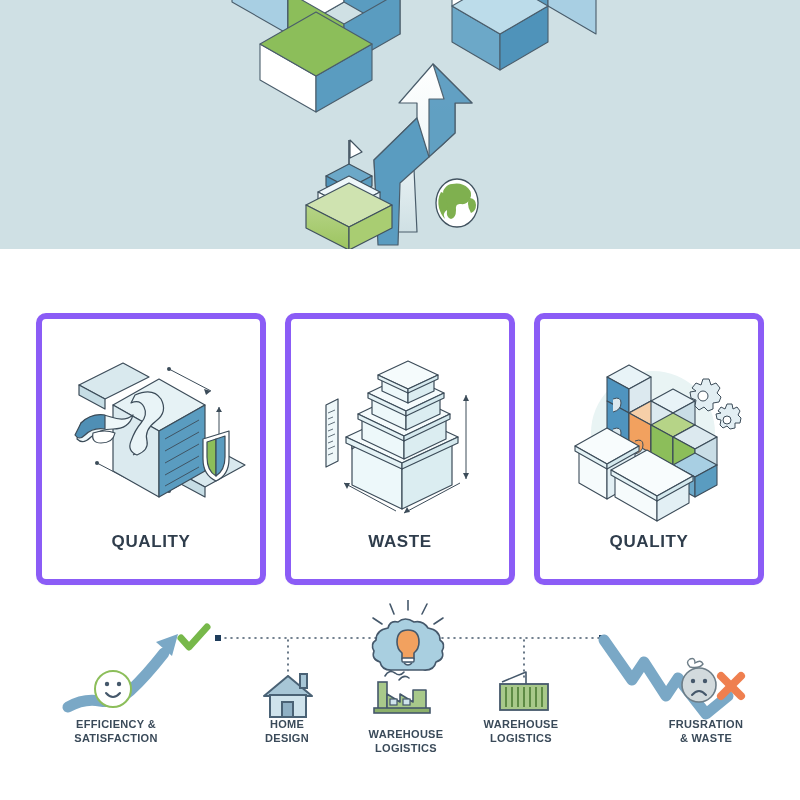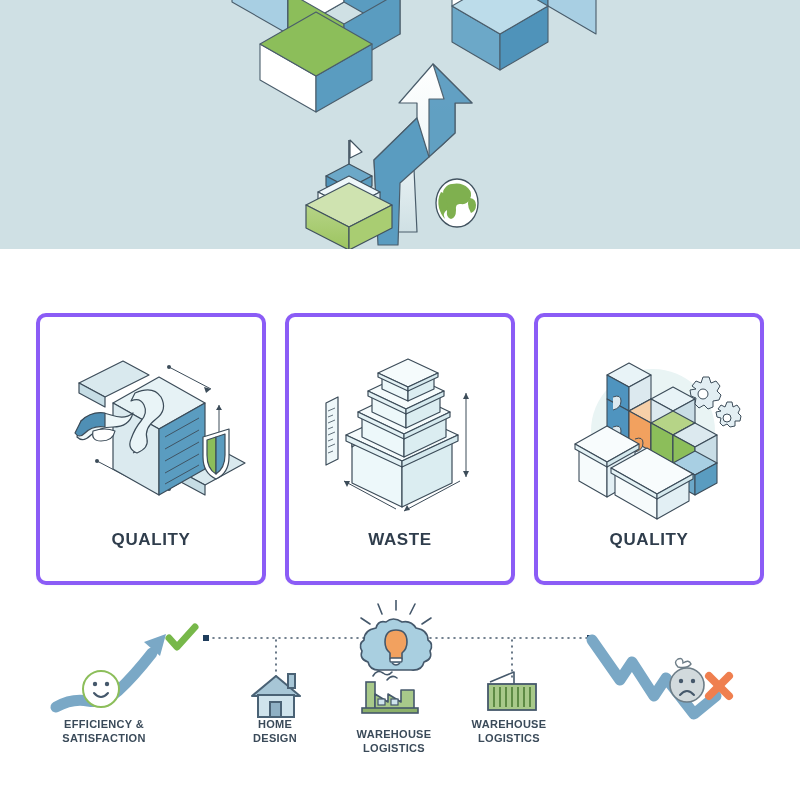--- a/index.html
+++ b/index.html
@@ -29,21 +29,21 @@
   .cards {
     position:absolute;
     left:36px; top:313px;
     width:728px; height:272px;
     display:flex;
     justify-content:space-between;
   }
   .card {
     width:230px; height:272px;
     background:#ffffff;
-    border:4px solid #8b5cf6;
+    border:6px solid #8b5cf6;
     border-radius:10px;
     display:flex;
     flex-direction:column;
     align-items:center;
     justify-content:flex-start;
     box-shadow:0 1px 2px rgba(120,150,160,0.05);
   }
   .card-art {
     width:200px; height:195px;
     margin-top:14px;
@@ -53,21 +53,21 @@
     font-size:17px;
     font-weight:bold;
     letter-spacing:0.6px;
     color:#2f3d4c;
     margin-top:4px;
   }
 
   
   .timeline {
     position:absolute;
-    left:4px; top:600px;
+    left:16px; top:600px;
     width:748px; height:200px;padding-left:6px;
   }
   .tl-svg { position:absolute; left:0; top:0; }
 
   .tl-node {
     position:absolute;
     text-align:center;
     width:150px;
   }
   .tl-label {
@@ -450,15 +450,19 @@
     <div class="tl-node" id="node-factory">
       <div class="tl-label">WAREHOUSE
 LOGISTICS</div>
     </div>
 
     <div class="tl-node" id="node-container">
       <div class="tl-label">WAREHOUSE
 LOGISTICS</div>
     </div>
 
+    <div class="tl-node" id="node-frustration">
+      <div class="tl-label">FRUSRATION
+&amp; WASTE</div>
+    </div>
   </div>
 
 </div>
 
 </body></html>

